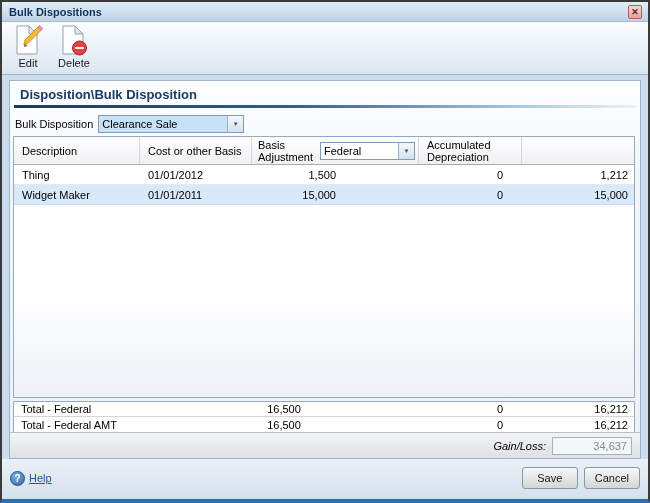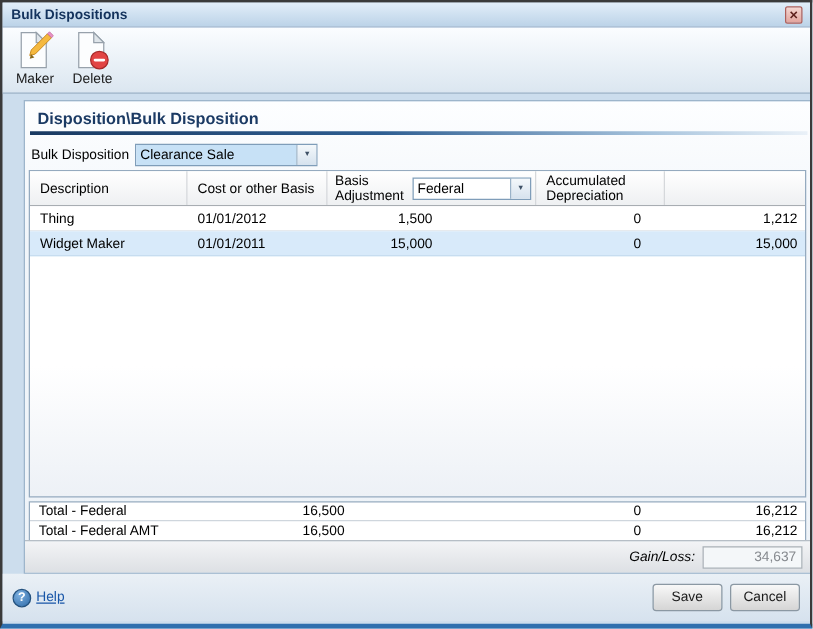--- a/index.html
+++ b/index.html
@@ -33,21 +33,21 @@
     display:flex; align-items:flex-start; padding:2px 0 0 6px; gap:6px;
   }
   .tool{
     width:40px; height:49px; display:flex; flex-direction:column;
     align-items:center; justify-content:flex-start; cursor:pointer;
   }
   .tool svg{ display:block; }
   .tool .tool-label{ margin-top:0px; color:#1a1a1a; }
 
   
-  .content-margin{ height:384px; padding:5px 7px 0 7px;margin-left:10px; }
+  .content-margin{ height:384px; padding:5px 7px 0 7px; }
   .panel{
     position:relative; width:632px; height:379px;
     border:1px solid #9db5cb; background:linear-gradient(#fdfeff,#f1f5fa 30%,#eef3f8);
   }
   .heading{ padding:6px 0 0 10px; font-size:13px; font-weight:bold; color:#1b3a64; }
   .rule{
     height:3px; margin:3px 4px 0 4px;
     background:linear-gradient(90deg,#1a3a62 0%,#2e5e92 45%,#a8c4dd 80%,#eaf1f8 100%);
   }
   .filter-row{ display:flex; align-items:center; margin:7px 0 0 5px; }
@@ -102,21 +102,21 @@
   .gbody-fill{ flex:1; }
 
   
   .totals{
     position:absolute; left:3px; top:320px; width:622px;
     border:1px solid #95aabf; background:#fff;
   }
   .trow{ display:flex; height:15px; align-items:center; }
   .trow.first{ border-bottom:1px solid #cfd6dd; }
   .t-label{ width:218px; padding-left:7px; }
-  .t-cost{ width:112px; text-align:left; padding-right:8px; }
+  .t-cost{ width:112px; text-align:center; padding-right:8px; }
   .t-basis{ width:167px; text-align:right; padding-right:8px; }
   .t-accum{ flex:1; text-align:right; padding-right:6px; }
 
   
   .gainbar{
     position:absolute; left:0; bottom:0; width:100%; height:26px;
     border-top:1px solid #b6bec6; background:linear-gradient(#f3f4f6,#dde0e4);
     display:flex; align-items:center; justify-content:flex-end; padding-right:8px;
   }
   .gainbar .glabel{ margin-right:6px;font-style:italic; }
@@ -164,21 +164,21 @@
     <div class="tool">
       <span>
         <svg width="30" height="33" viewBox="0 0 30 33">
           <path d="M4 2 h12 l8 8 v20 H4 z" fill="#fcfdfe" stroke="#97a1ab"></path>
           <path d="M16 2 v8 h8 z" fill="#dfe5ea" stroke="#97a1ab"></path>
           <path d="M25 3 l3.2 3.2 -13 13 -4.4 1.2 1.2 -4.4 z" fill="#f5b93f" stroke="#c98a1e" stroke-width="0.8"></path>
           <path d="M25 3 l3.2 3.2 1.6 -1.6 -3.2 -3.2 z" fill="#e891c4" stroke="#c06a9e" stroke-width="0.6"></path>
           <path d="M11.8 19.2 l-1 3.7 3.7 -1 z" fill="#8a6a1e"></path>
         </svg>
       </span>
-      <span class="tool-label">Maker</span>
+      <span class="tool-label">Edit</span>
     </div>
     <div class="tool">
       <span>
         <svg width="30" height="33" viewBox="0 0 30 33">
           <path d="M4 2 h12 l8 8 v20 H4 z" fill="#fcfdfe" stroke="#97a1ab"></path>
           <path d="M16 2 v8 h8 z" fill="#dfe5ea" stroke="#97a1ab"></path>
           <circle cx="20.5" cy="24" r="7" fill="#e24444" stroke="#a82a2a"></circle>
           <path d="M17 24 h7" stroke="#ffffff" stroke-width="2.2" stroke-linecap="round"></path>
         </svg>
       </span>

